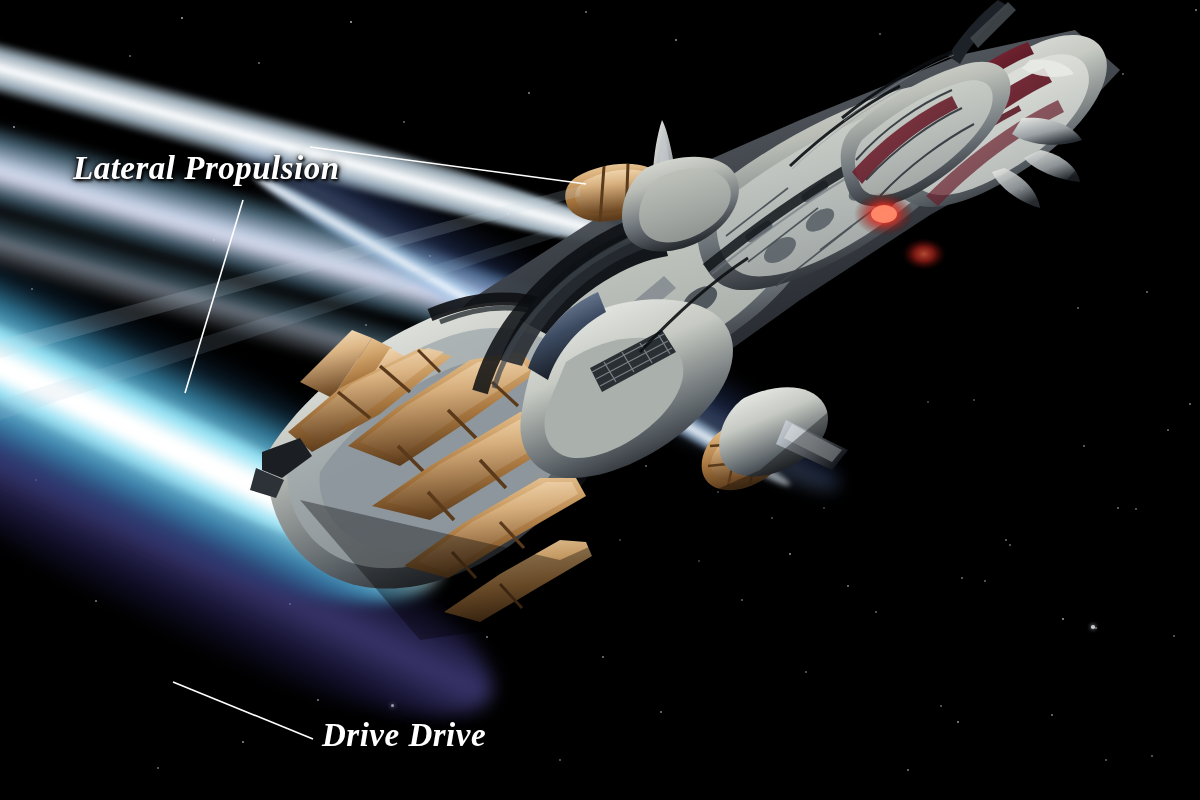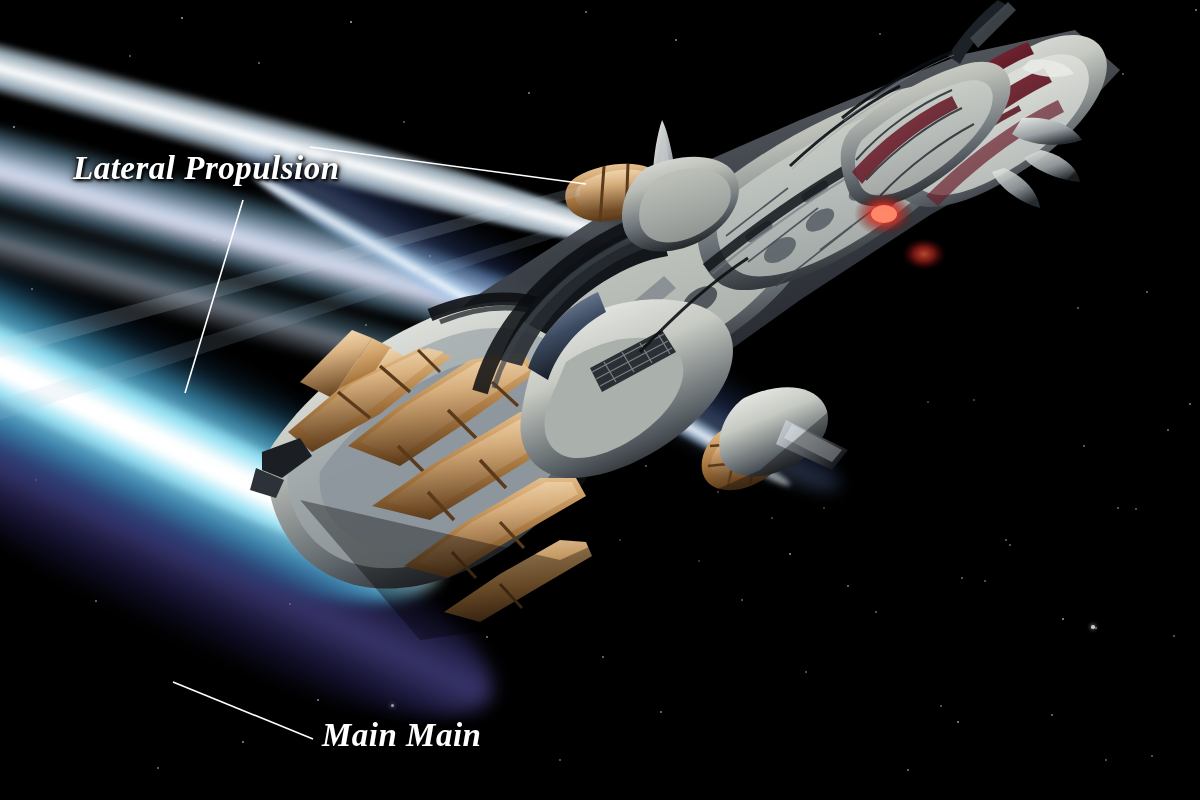--- a/index.html
+++ b/index.html
@@ -546,16 +546,16 @@
 
   <div id="annotations">
     <svg class="leader-svg" id="leader-lines">
         <line x1="310" y1="147" x2="586" y2="184" stroke="#ffffff" stroke-width="1.6"></line>
         <line x1="243" y1="200" x2="185" y2="393" stroke="#ffffff" stroke-width="1.6"></line>
         <line x1="313" y1="739" x2="173" y2="682" stroke="#ffffff" stroke-width="1.6"></line>
       </svg>
 
     <div class="anno-label" id="label-lateral-propulsion">Lateral Propulsion</div>
 
-    <div class="anno-label" id="label-main-drive">Main Main</div>
+    <div class="anno-label" id="label-main-drive">Drive Drive</div>
   </div>
 
 </div>
 
 </body></html>

